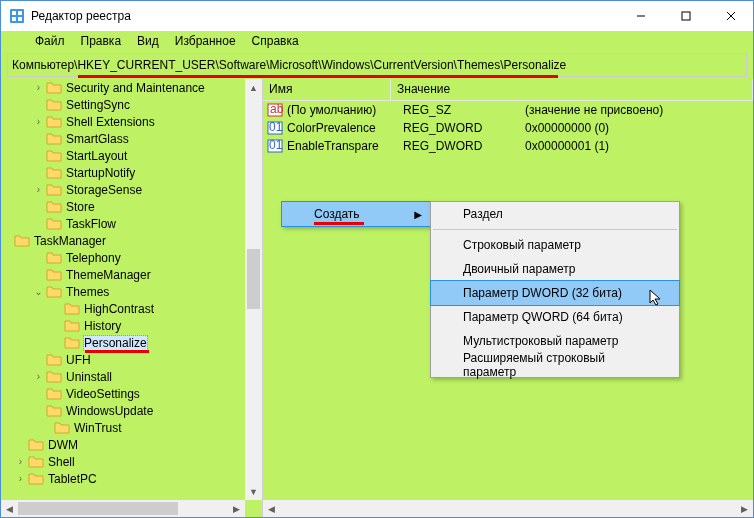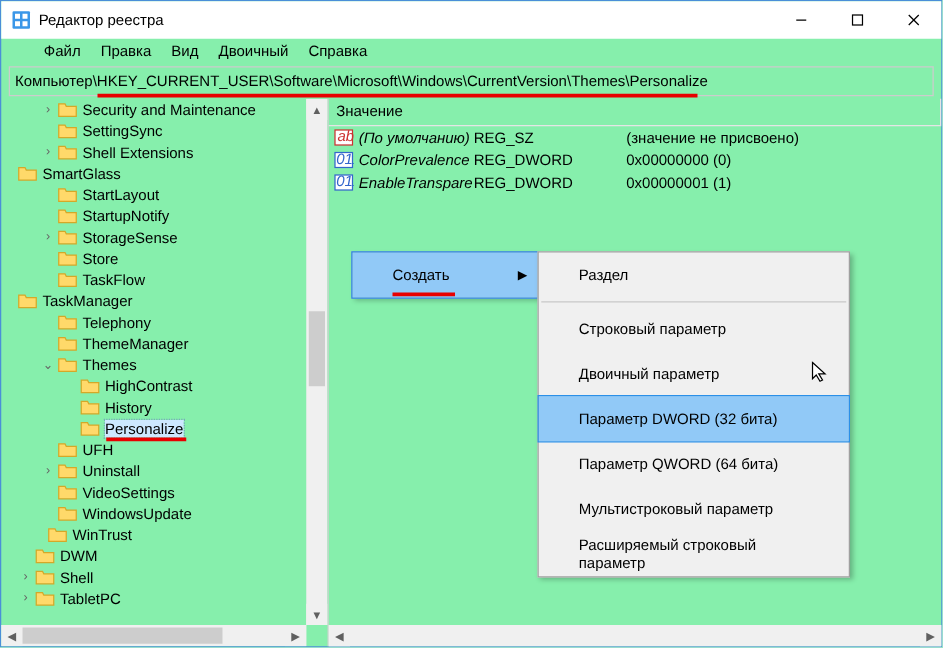--- a/index.html
+++ b/index.html
@@ -1,17 +1,17 @@
 <!DOCTYPE html>
 <html><head>
 <meta charset="utf-8">
 <style>
 * { box-sizing: border-box; margin: 0; padding: 0; font-family: "Segoe UI", Tahoma, sans-serif; font-size: 12px; }
 body { background: #fff; }
-.window { width: 754px; height: 518px; border: 1px solid #4a8fd8; position: relative; background: #86efac; }
+.window { width: 754px; height: 518px; border: 1px solid #4a8fd8; position: relative; background: #bef264; }
 .titlebar { height: 30px; display: flex; align-items: center; padding-left: 8px; background: #fff; }
 .titlebar .icon { width: 16px; height: 16px; margin-right: 6px; }
 .titlebar .title { flex: 1; }
 .win-controls { display: flex; height: 30px; }
 .wc-btn { width: 45px; display: flex; align-items: center; justify-content: center; }
 .menubar { height: 20px; display: flex; align-items: center; padding: 0 6px; gap: 2px; margin-left: 21px; }
 .menubar span { padding: 2px 7px; }
 .addrbar { height: 24px; border: 1px solid #ccc; margin: 2px 6px; display: flex; align-items: center; padding: 0 4px; position: relative; }
 .addrbar .addr-text { white-space: nowrap; }
 .addr-underline { position: absolute; height: 3px; background: #e80000; bottom: -2px; }
@@ -21,27 +21,27 @@
 .tree-row { height: 17px; display: flex; align-items: center; white-space: nowrap; position: relative; }
 .tree-row .exp { width: 11px; text-align: center; color: #666; font-size: 10px; }
 .tree-row .folder { width: 16px; height: 14px; margin: 0 4px 0 2px; }
 .tree-row.sel .label { background: #cde8ff; outline: 1px dotted #7ab; }
 .label-underline { position: absolute; height: 3px; background: #e80000; }
 .list { flex: 1; position: relative; }
 .list-head { height: 22px; display: flex; border-bottom: 1px solid #e5e5e5; }
 .list-head div { padding: 3px 6px; border-right: 1px solid #e5e5e5; }
 .list-row { height: 18px; display: flex; align-items: center; }
 .list-row .ric { width: 16px; height: 14px; margin: 0 4px; }
-.lc-name { width: 116px; display: flex; align-items: flex-start; font-style: italic; }
+.lc-name { width: 140px; display: flex; align-items: flex-start; }
 .lc-type { width: 122px; }
 .lc-val { flex: 1; }
 .ctx-menu { position: absolute; background: #f0f0f0; border: 1px solid #a0a0a0; box-shadow: 2px 2px 4px rgba(0,0,0,0.25); }
 .ctx-parent { left: 280px; top: 200px; width: 150px; }
 .ctx-child { left: 429px; top: 200px; width: 250px; }
-.ctx-item { height: 36px; display: flex; align-items: center; padding: 0 20px 0 32px; position: relative; }
+.ctx-item { height: 24px; display: flex; align-items: center; padding: 0 20px 0 32px; position: relative; }
 .ctx-item.hl { background: #91c9f7; outline: 1px solid #2b90e8; }
 .ctx-sep { height: 1px; background: #c8c8c8; margin: 3px 2px; }
 .ctx-arrow { position: absolute; right: 8px; font-size: 10px; }
 .ctx-underline { position: absolute; height: 3px; background: #e80000; bottom: 1px; }
 .cursor { position: absolute; left: 648px; top: 288px; pointer-events: none; }
 .scrollbar-v { position: absolute; right: 0; top: 0; bottom: 17px; width: 17px; background: #f0f0f0; }
 .scrollbar-h { position: absolute; left: 0; right: 17px; bottom: 0; height: 17px; background: #f0f0f0; }
 .sb-btn { width: 17px; height: 17px; background: #f0f0f0; display: flex; align-items: center; justify-content: center; color: #606060; font-size: 9px; }
 .sb-thumb { background: #cdcdcd; position: absolute; }
 </style>
@@ -74,21 +74,21 @@
             <line x1="1" y1="1" x2="9" y2="9" stroke="#000"></line>
             <line x1="9" y1="1" x2="1" y2="9" stroke="#000"></line>
           </svg>
         </div>
     </div>
   </div>
   <div class="menubar">
     <span>Файл</span>
     <span>Правка</span>
     <span>Вид</span>
-    <span>Двоичный</span>
+    <span>Избранное</span>
     <span>Справка</span>
   </div>
   <div class="addrbar">
     <span class="addr-text">Компьютер\</span>
       <span class="addr-text">HKEY_CURRENT_USER\Software\Microsoft\Windows\CurrentVersion\Themes\Personalize</span>
     <div class="addr-underline" style="left:70px;width:480px;"></div>
   </div>
   <div class="content">
     <div class="tree">
       <div class="tree-inner" id="tree-inner">
@@ -106,21 +106,21 @@
             </svg>
             <span class="label">SettingSync</span>
           </div>
           <div class="tree-row" style="padding-left: 32px;">
             <span class="exp">›</span>
             <svg class="folder" viewBox="0 0 16 14">
               <path d="M1 3 L1 12 L15 12 L15 4 L7 4 L6 2 L1 2 Z" fill="#ffd96a" stroke="#d4a828"></path>
             </svg>
             <span class="label">Shell Extensions</span>
           </div>
-          <div class="tree-row" style="">
+          <div class="tree-row" style="padding-left: 32px;">
             <span class="exp"></span>
             <svg class="folder" viewBox="0 0 16 14">
               <path d="M1 3 L1 12 L15 12 L15 4 L7 4 L6 2 L1 2 Z" fill="#ffd96a" stroke="#d4a828"></path>
             </svg>
             <span class="label">SmartGlass</span>
           </div>
           <div class="tree-row" style="padding-left: 32px;">
             <span class="exp"></span>
             <svg class="folder" viewBox="0 0 16 14">
               <path d="M1 3 L1 12 L15 12 L15 4 L7 4 L6 2 L1 2 Z" fill="#ffd96a" stroke="#d4a828"></path>
@@ -226,21 +226,21 @@
             </svg>
             <span class="label">VideoSettings</span>
           </div>
           <div class="tree-row" style="padding-left: 32px;">
             <span class="exp"></span>
             <svg class="folder" viewBox="0 0 16 14">
               <path d="M1 3 L1 12 L15 12 L15 4 L7 4 L6 2 L1 2 Z" fill="#ffd96a" stroke="#d4a828"></path>
             </svg>
             <span class="label">WindowsUpdate</span>
           </div>
-          <div class="tree-row" style="padding-left: 24px;">
+          <div class="tree-row" style="padding-left: 40px;">
             <span class="exp"></span>
             <svg class="folder" viewBox="0 0 16 14">
               <path d="M1 3 L1 12 L15 12 L15 4 L7 4 L6 2 L1 2 Z" fill="#ffd96a" stroke="#d4a828"></path>
             </svg>
             <span class="label">WinTrust</span>
           </div>
           <div class="tree-row" style="padding-left: 14px;">
             <span class="exp"></span>
             <svg class="folder" viewBox="0 0 16 14">
               <path d="M1 3 L1 12 L15 12 L15 4 L7 4 L6 2 L1 2 Z" fill="#ffd96a" stroke="#d4a828"></path>
@@ -268,20 +268,21 @@
         <div class="sb-btn" style="position:absolute;bottom:0;">▼</div>
       </div>
       <div class="scrollbar-h">
         <div class="sb-btn" style="position:absolute;left:0;">◀</div>
         <div class="sb-thumb" style="top:2px;height:13px;left:17px;width:160px;"></div>
         <div class="sb-btn" style="position:absolute;right:0;">▶</div>
       </div>
     </div>
     <div class="list">
       <div class="list-head">
+        <div style="width:128px">Имя</div>
         <div style="flex:1">Значение</div>
       </div>
       <div id="list-rows">
           <div class="list-row">
             <div class="lc-name">
               <svg class="ric" viewBox="0 0 16 14">
                 <rect x="1" y="1" width="14" height="12" fill="#fff" stroke="#cc3333"></rect>
                 <text x="3" y="10" font-size="8" fill="#cc3333">ab</text>
               </svg>
               <span>(По умолчанию)</span>

